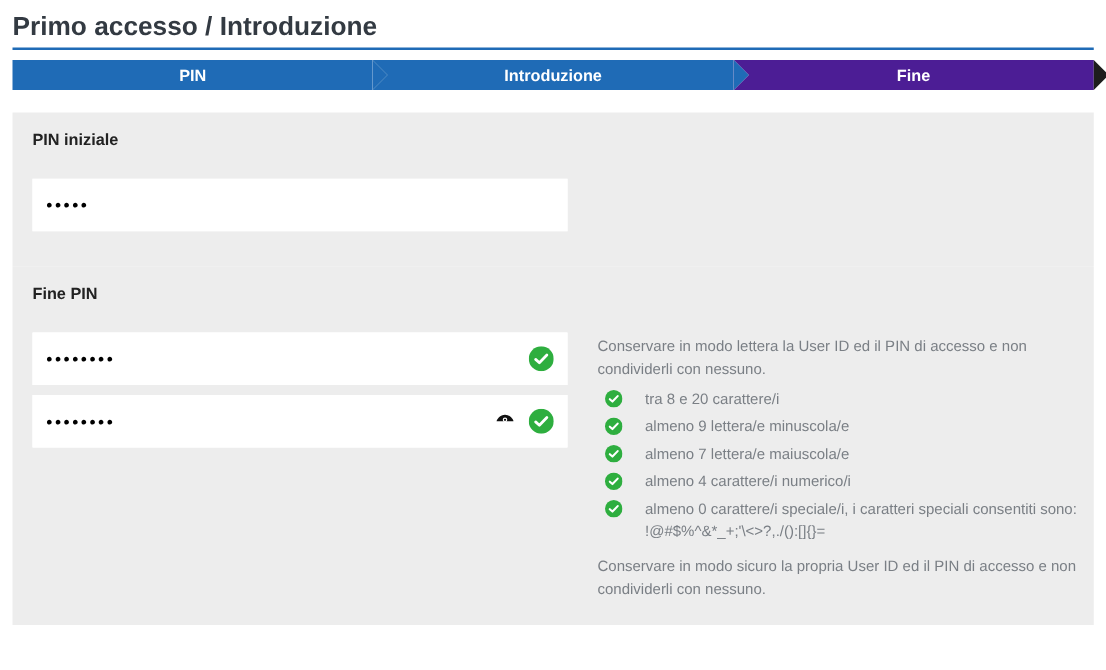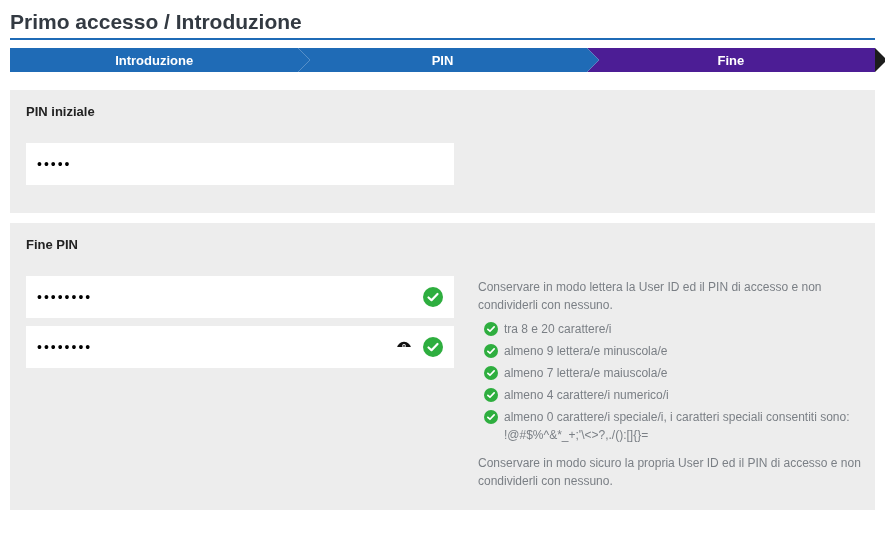--- a/index.html
+++ b/index.html
@@ -75,21 +75,20 @@
     border-bottom: 12px solid transparent;
     border-left: 12px solid #ffffff;
     z-index: 1;
   }
   .step:first-child::before { display: none; }
 
   
   .panel {
     background: #ededed;
     padding: 14px 12px 20px 16px;
-    margin-bottom: 10px;
   }
   .panel-label {
     font-size: 13px;
     font-weight: bold;
     color: #222;
     margin-bottom: 24px;
   }
   .field-row {
     display: flex;
     align-items: center;
@@ -144,21 +143,21 @@
     line-height: 1.5;
     padding-top: 2px;
   }
   .rule-list {
     list-style: none;
     margin: 6px 0 10px 6px;
   }
   .rule-list li {
     display: flex;
     align-items: flex-start;
-    gap: 6px;
+    gap: 18px;
     margin-bottom: 4px;
   }
   .rule-list li span.rule-text {
     flex: 1;
   }
   .check-icon-sm {
     width: 14px; height: 14px;
     flex-shrink: 0;
     margin-top: 2px;
   }
@@ -173,25 +172,25 @@
   }
 </style>
 </head>
 <body>
 
 <div class="page">
   <div class="page-title">Primo accesso / Introduzione</div>
   <div class="title-rule"></div>
 
   <div class="stepper">
+    <div class="step step-pin">
+      <div class="step-body">PIN</div>
+    </div>
     <div class="step step-intro">
       <div class="step-body">Introduzione</div>
-    </div>
-    <div class="step step-pin">
-      <div class="step-body">PIN</div>
     </div>
     <div class="step step-fine">
       <div class="step-body">Fine</div>
     </div>
   </div>
 
   <div class="panel">
     <div class="panel-label">PIN iniziale</div>
     <div class="field-row">
       <div class="text-input">

